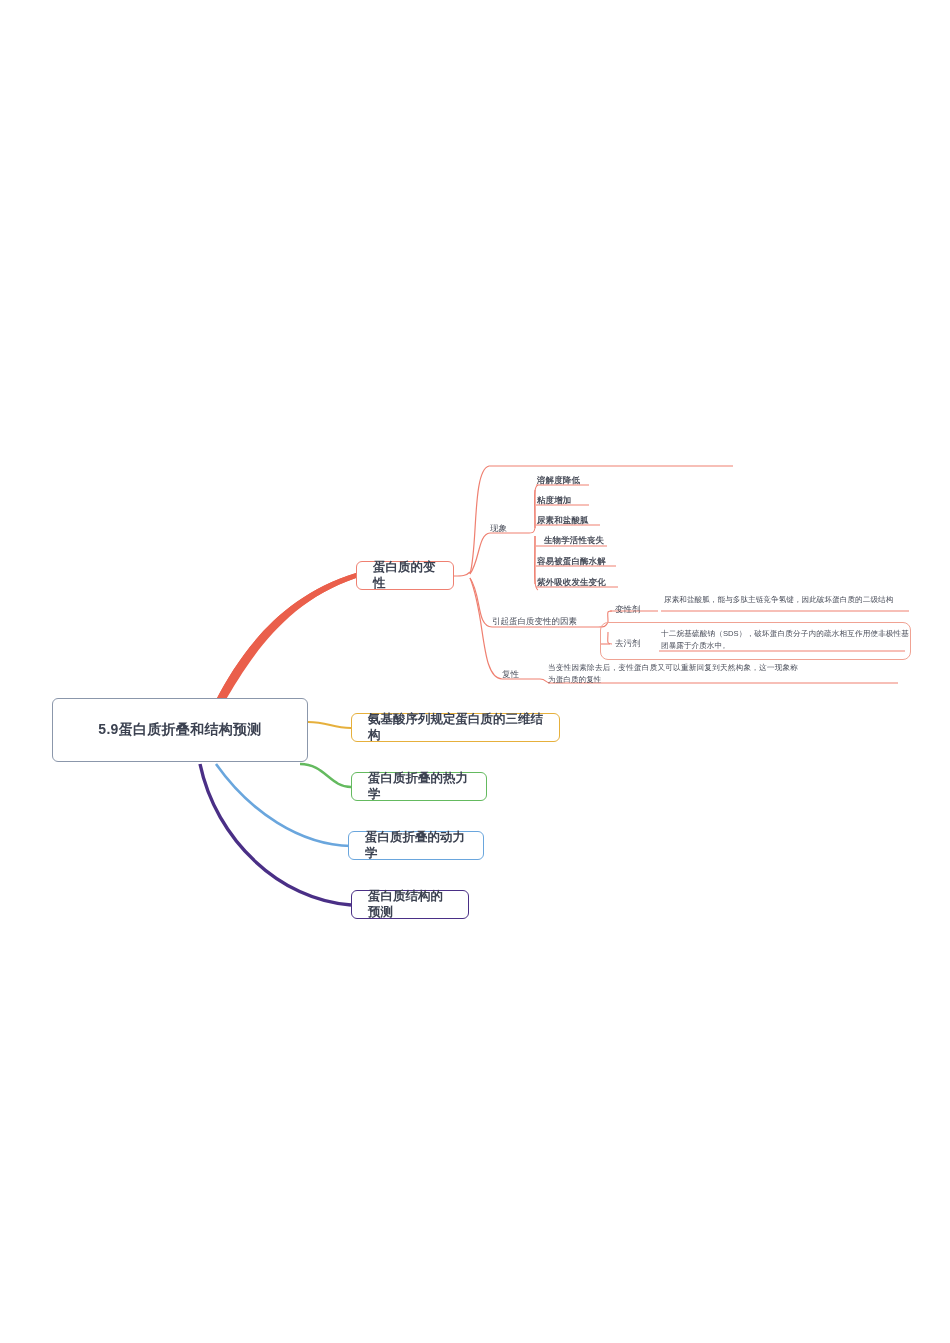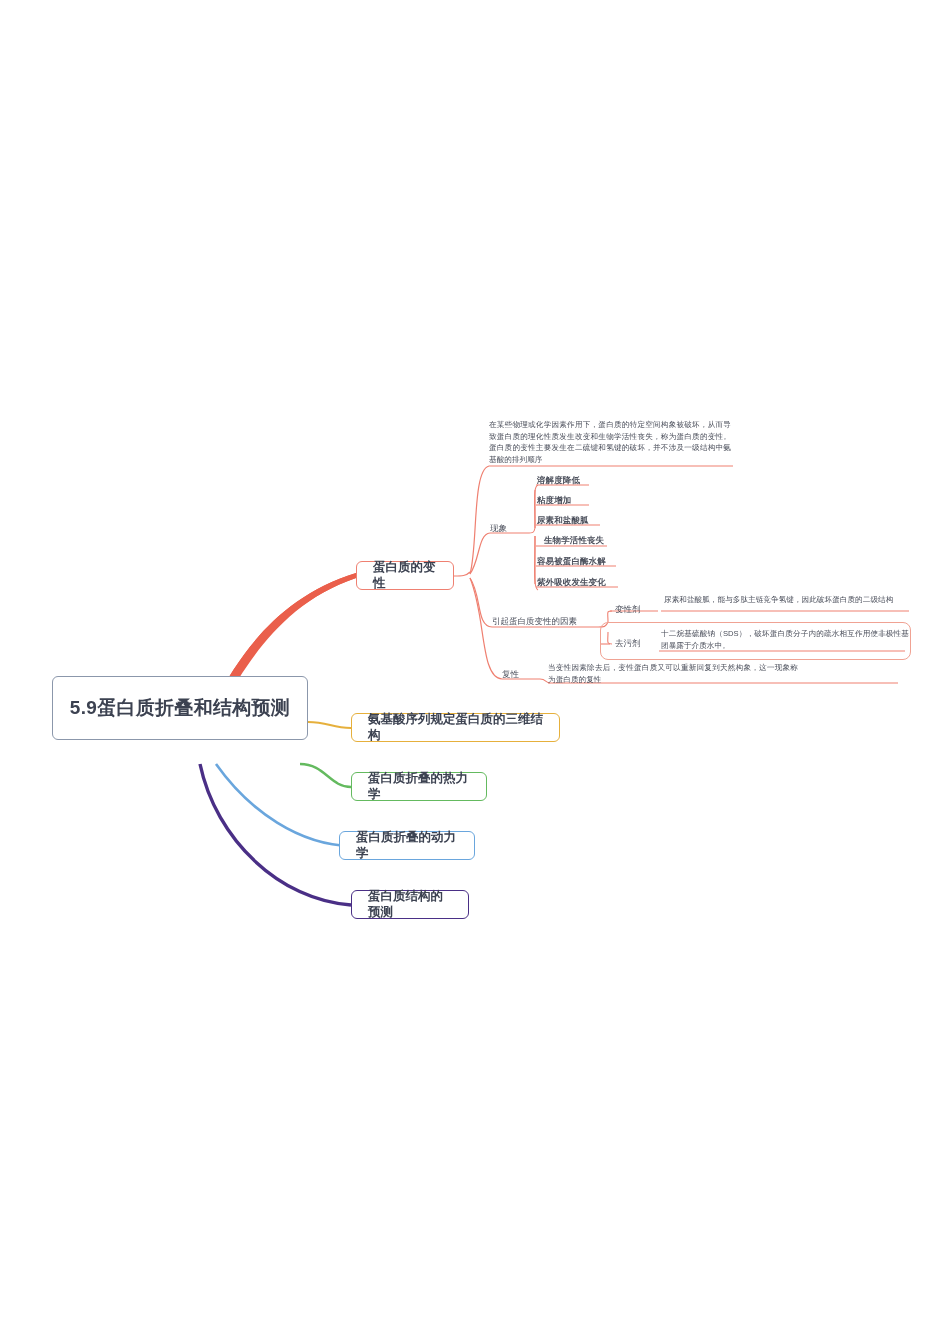--- a/index.html
+++ b/index.html
@@ -28,31 +28,31 @@
     pointer-events: none;
   }
   .node {
     position: absolute;
     box-sizing: border-box;
     white-space: pre-wrap;
   }
   
   .root {
     left: 52px;
-    top: 676px;
+    top: 698px;
     width: 256px;
     height: 64px;
     border: 1.6px solid #8b97ab;
     border-radius: 6px;
     background: #ffffff;
     display: flex;
     align-items: center;
     justify-content: center;
     text-align: center;
-    font-size: 19px;
+    font-size: 14px;
     font-weight: bold;
     color: #3c4251;
     line-height: 1.28;
     letter-spacing: .3px;
     padding: 2px 10px;
   }
   
   .l1 {
     border-radius: 6px;
     background: #ffffff;
@@ -62,21 +62,21 @@
     font-size: 12.5px;
     font-weight: bold;
     color: #3c4251;
     line-height: 1.25;
     border-width: 1.5px;
     border-style: solid;
   }
   .l1-red    { border-color: #ef8071; left: 356px; top: 561px; width: 98px;  height: 29px; }
   .l1-orange { border-color: #e6b03c; left: 351px; top: 713px; width: 209px; height: 29px; }
   .l1-green  { border-color: #64ba5f; left: 351px; top: 772px; width: 136px; height: 29px; }
-  .l1-blue   { border-color: #6aa6dd; left: 339px; top: 831px; width: 136px; height: 29px; }
+  .l1-blue   { border-color: #6aa6dd; left: 348px; top: 831px; width: 136px; height: 29px; }
   .l1-purple { border-color: #4a2f86; left: 351px; top: 890px; width: 118px; height: 29px; }
 
   
   .leaf {
     font-size: 8.5px;
     color: #4b4f5b;
     line-height: 1.5;
     letter-spacing: .1px;
     font-weight: bold;
   }
@@ -199,21 +199,20 @@
   </div>
 
   <div class="node l1 l1-blue">
     <span>蛋白质折叠的动力学</span>
   </div>
 
   <div class="node l1 l1-purple">
     <span>蛋白质结构的预测</span>
   </div>
 
-  <div class="node para n-def">在某些物理或化学因素作用下，蛋白质的特定空间构象被破坏，从而导致蛋白质的理化性质发生改变和生物学活性丧失，称为蛋白质的变性。蛋白质的变性主要发生在二硫键和氢键的破坏，并不涉及一级结构中氨基酸的排列顺序</div>
 
   <div class="node leaf-lbl n-xianxiang">现象</div>
   <div class="node leaf n-p1">溶解度降低</div>
   <div class="node leaf n-p2">粘度增加</div>
   <div class="node leaf n-p3">尿素和盐酸胍</div>
   <div class="node leaf n-p4">生物学活性丧失</div>
   <div class="node leaf n-p5">容易被蛋白酶水解</div>
   <div class="node leaf n-p6">紫外吸收发生变化</div>
 
   <div class="node leaf-lbl n-factors">引起蛋白质变性的因素</div>

